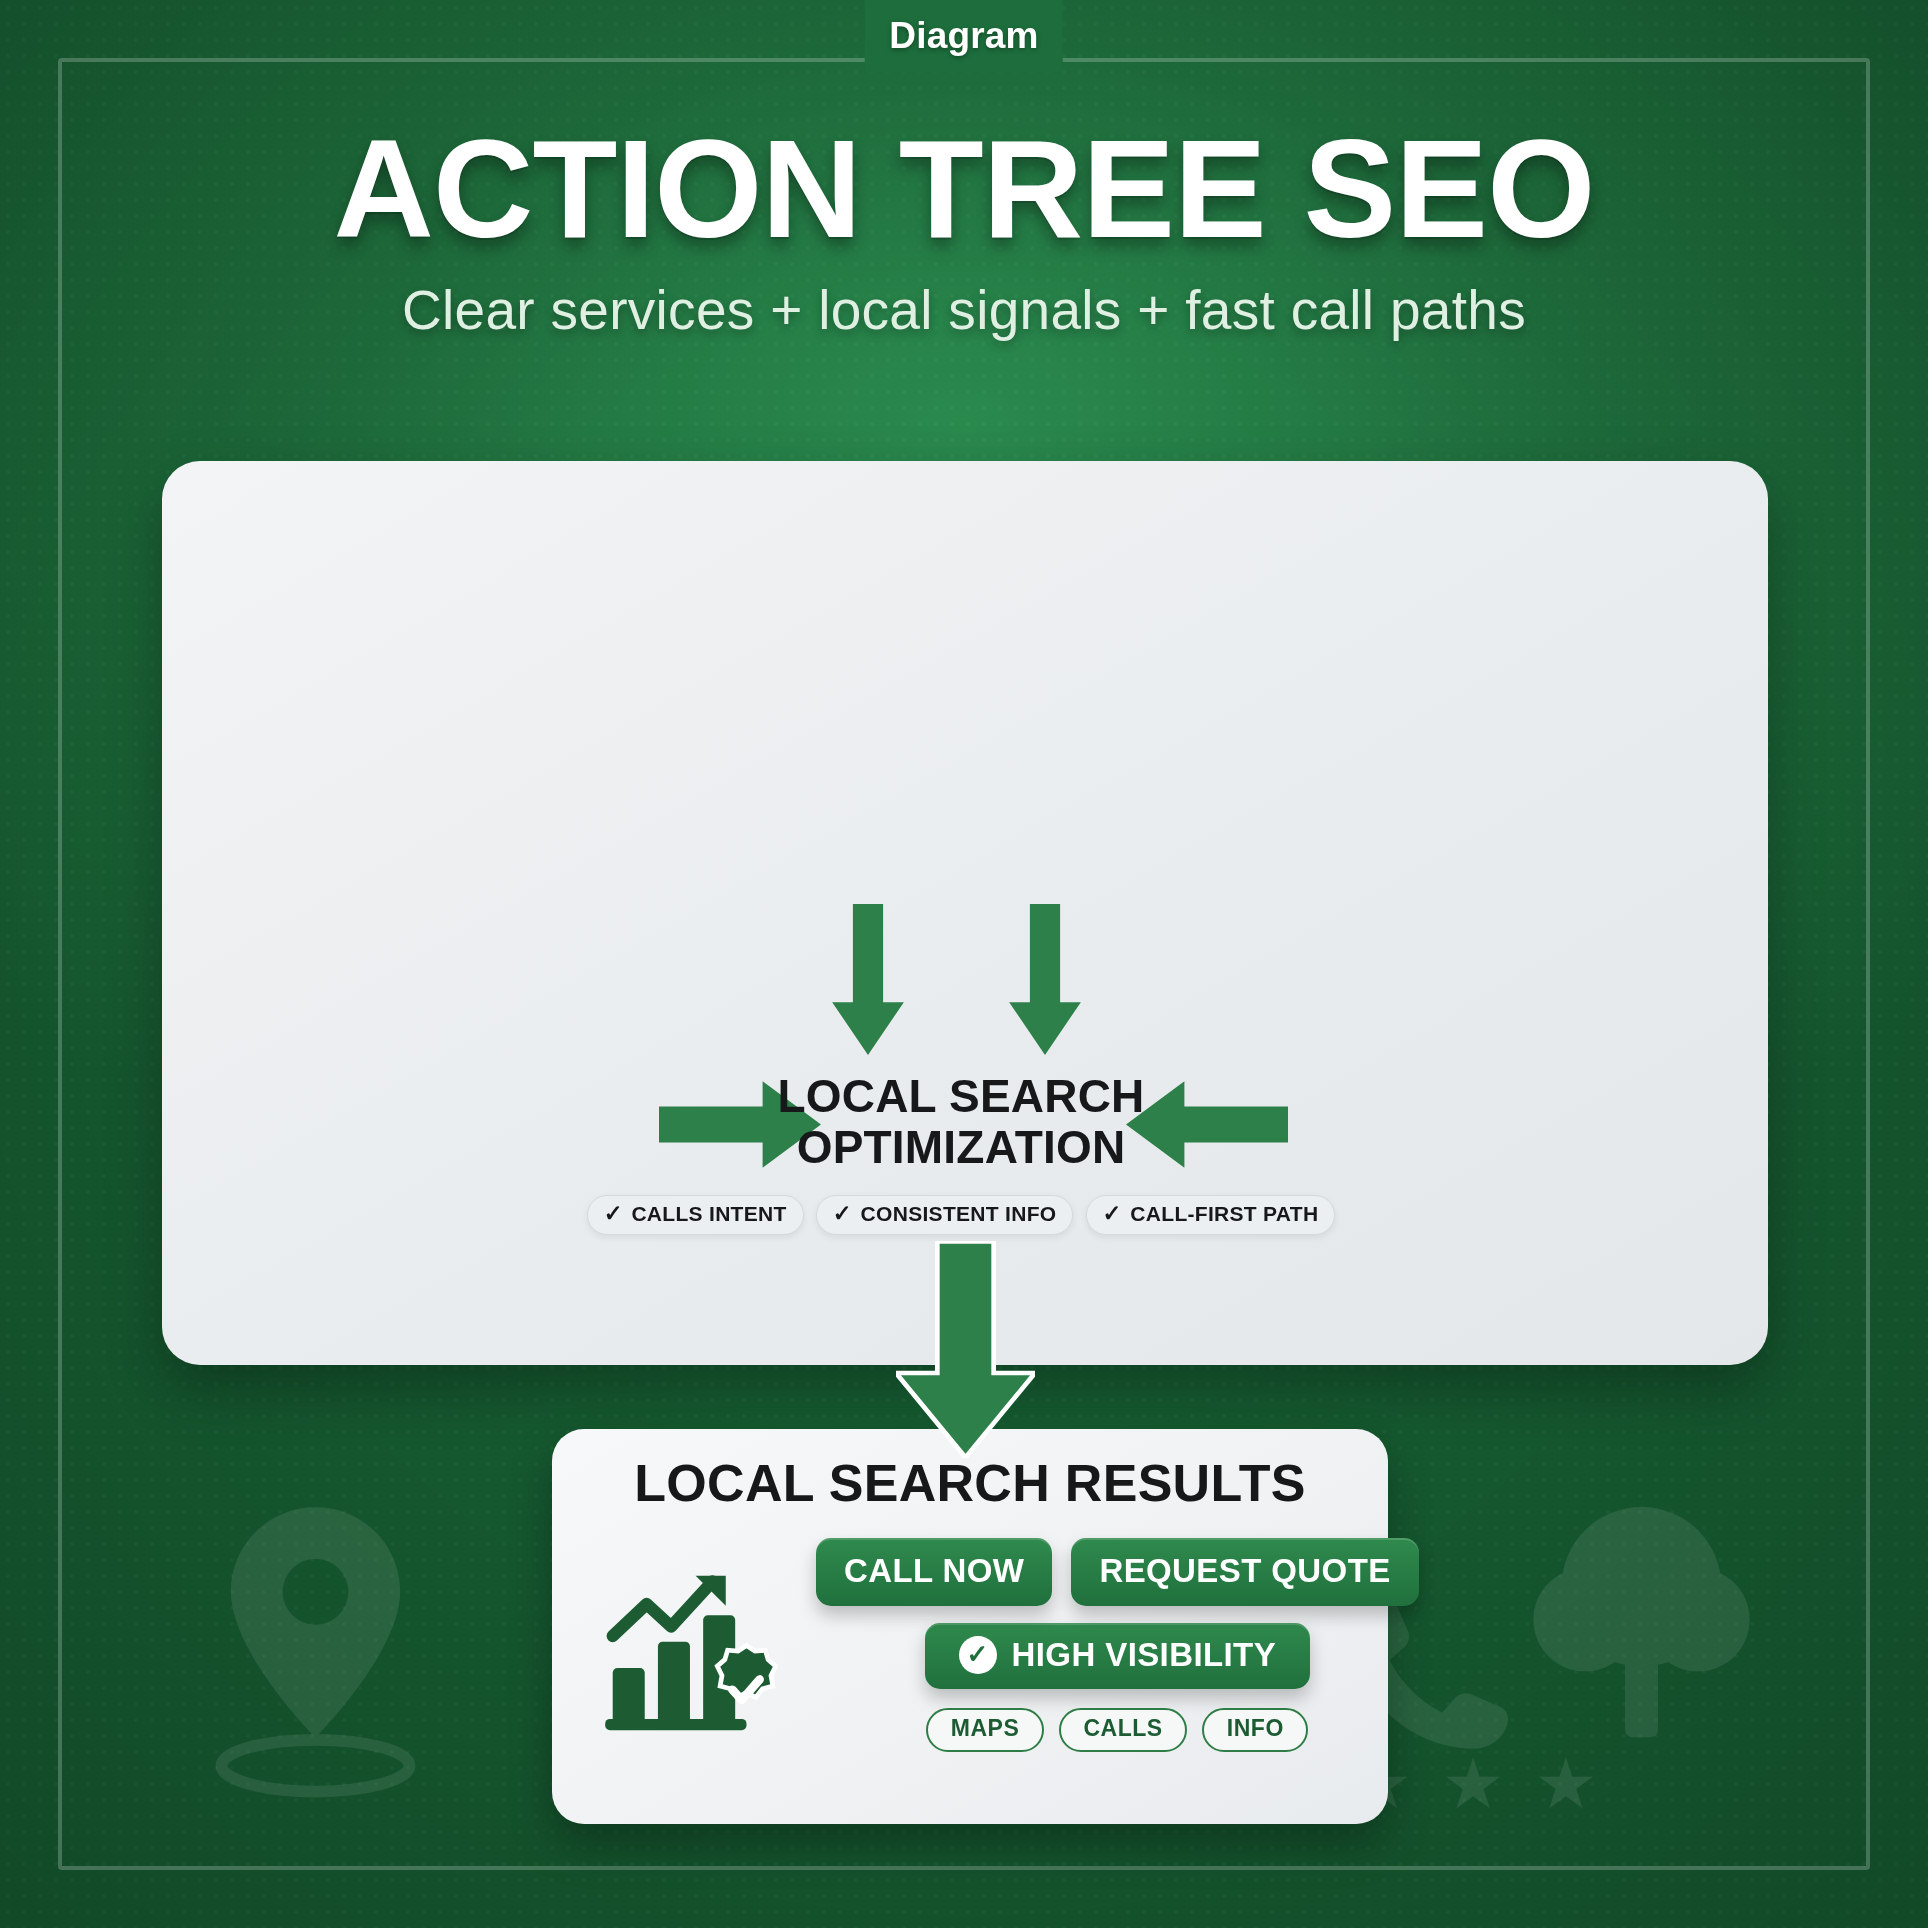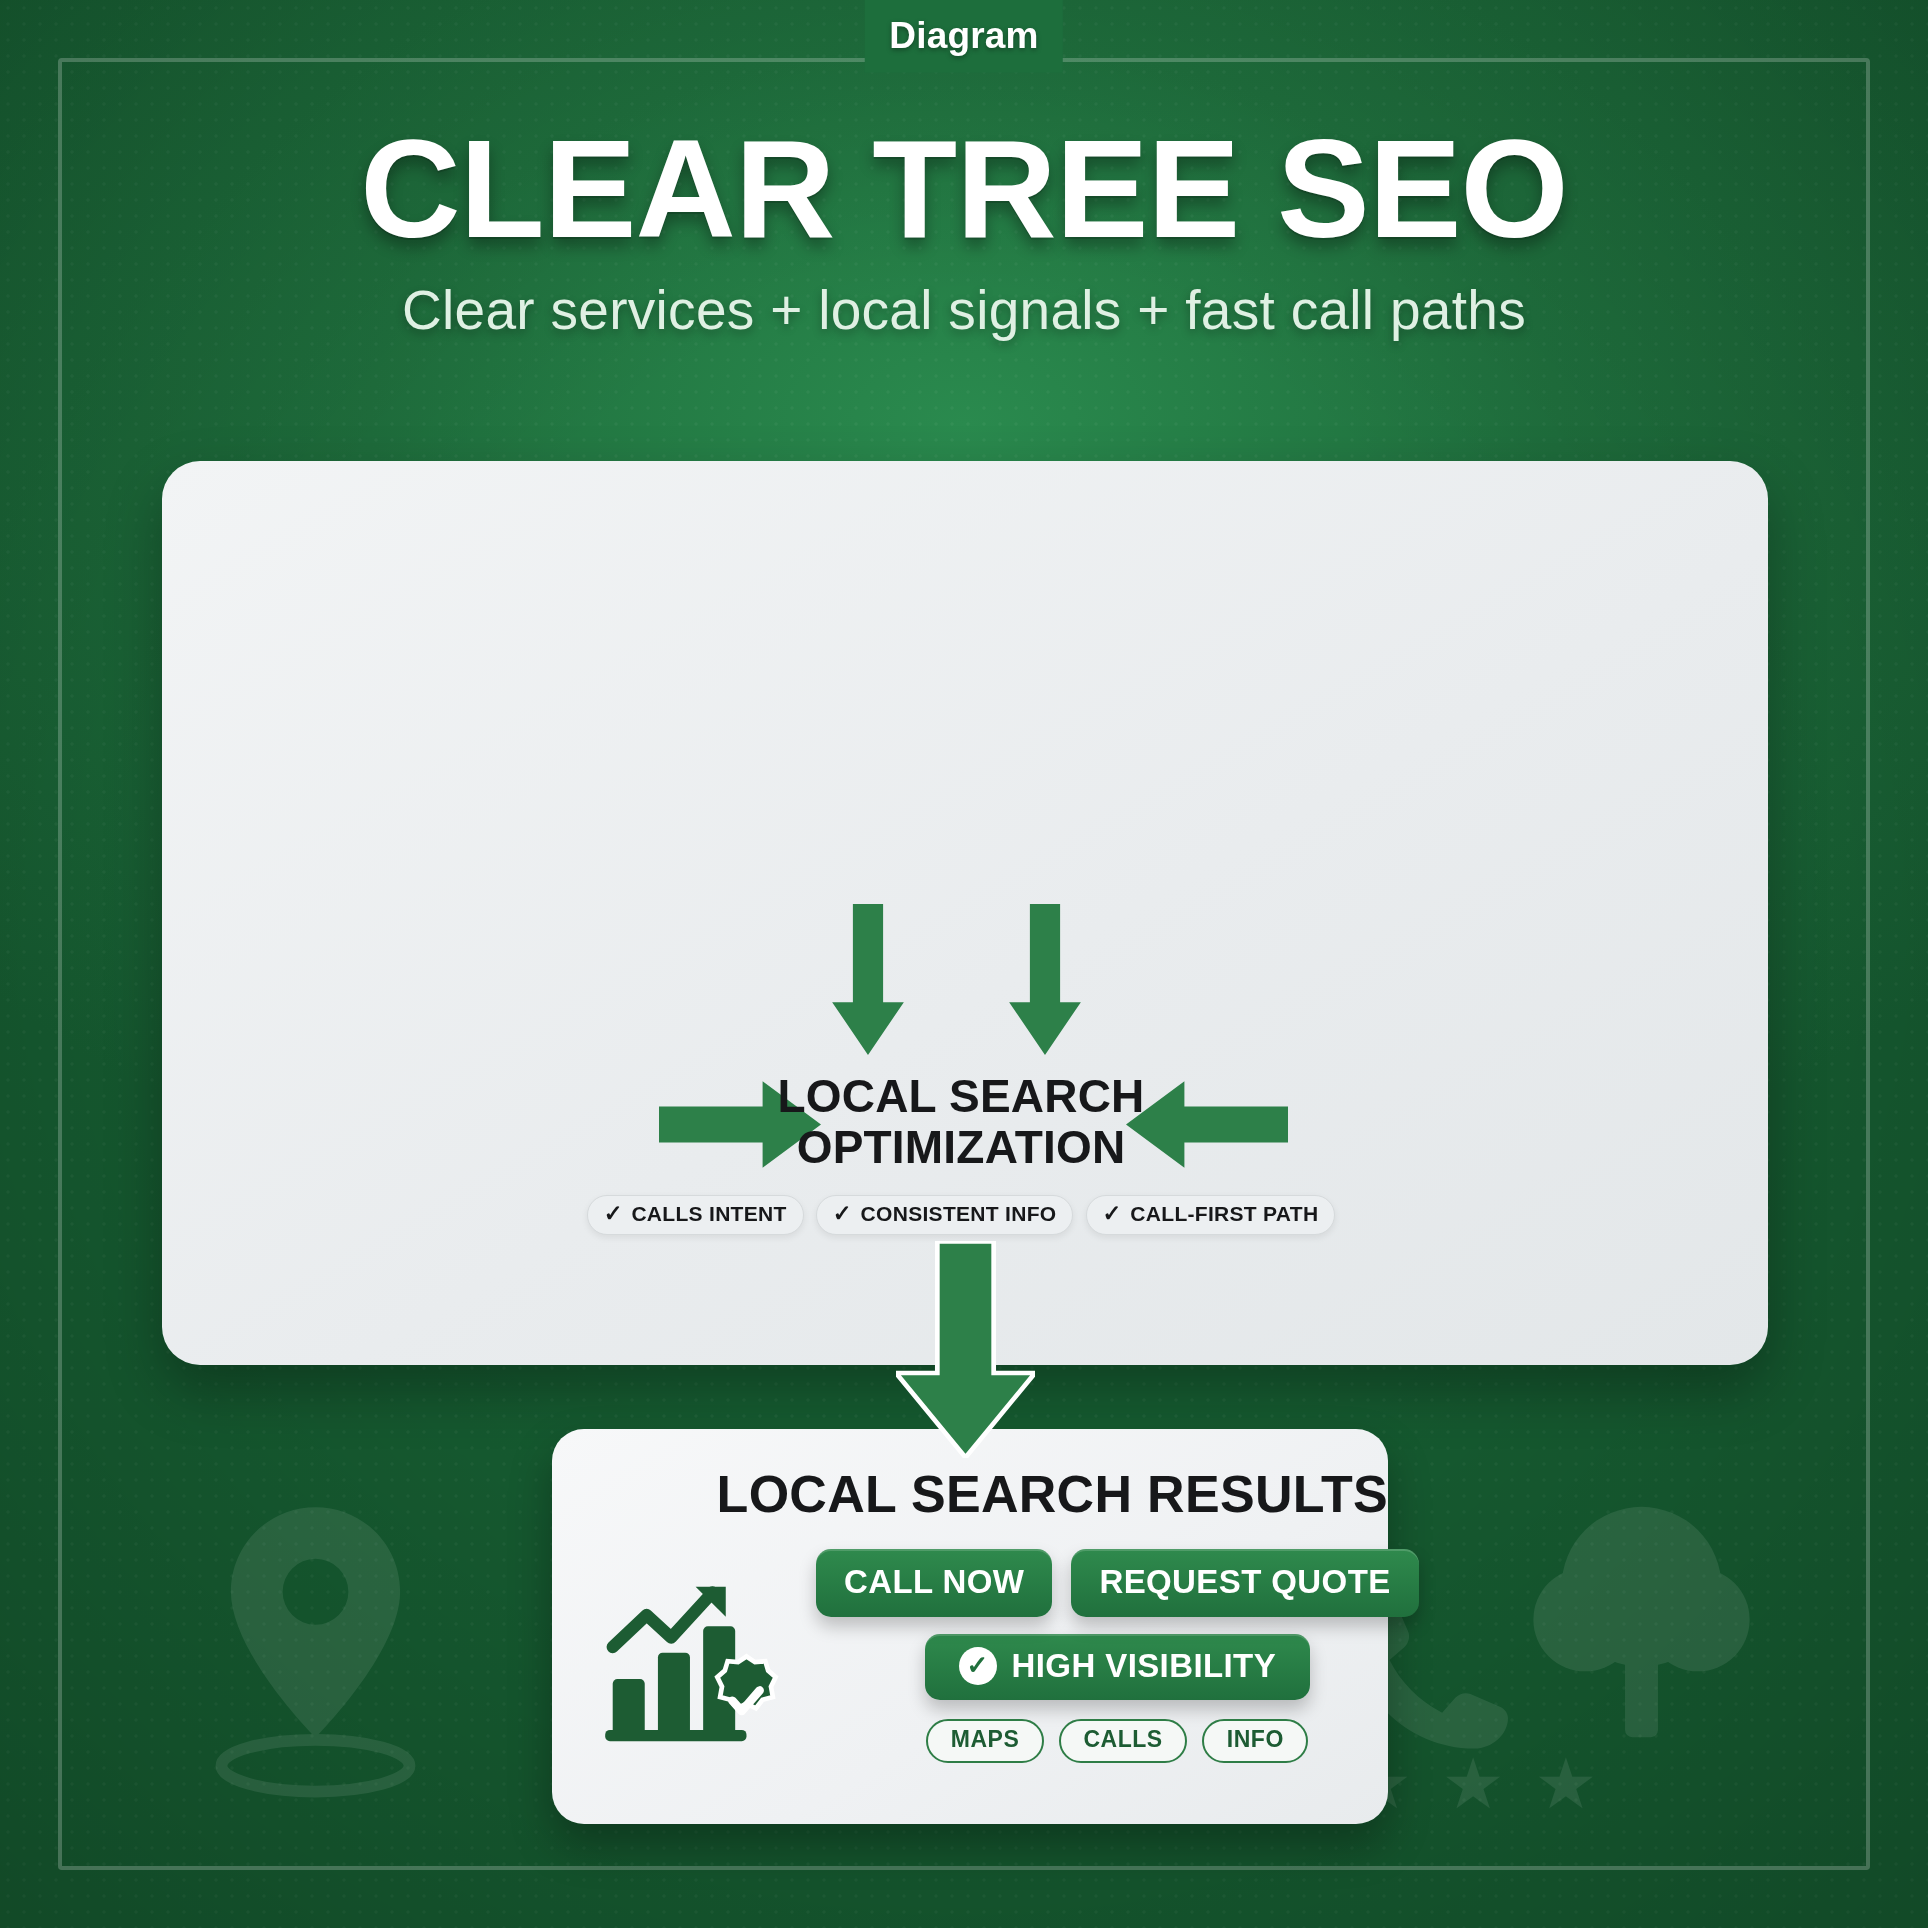--- a/index.html
+++ b/index.html
@@ -215,21 +215,21 @@
 
   
   #card-results {
     position:absolute; left: 552px; top: 1429px; width: 836px; height: 395px;
     background: linear-gradient(150deg,#f7f8f9 0%, #eff1f3 60%, #e8ebed 100%);
     border-radius: 32px;
     box-shadow: 0 21px 43px rgba(0,0,0,.30);
     z-index: 5;
   }
   .res-title {
-    text-align:right; padding-top: 35px;
+    text-align:center; padding-top: 24px;
     font-size: 52px; font-weight: 800; color:#17181a; letter-spacing:0.3px;
   }
   .res-body { display:flex; align-items:center; gap: 26px; padding: 24.5px 45px 0 53px; }
   .res-graphic { width: 185px; height: 179px; flex:0 0 auto; }
   .res-graphic svg { width:100%; height:100%; display:block; }
   .res-right { flex:1; }
   .res-btn-row { display:flex; gap: 19px; }
   .btn-solid {
     background: linear-gradient(180deg,#2f8a4d 0%, #20703d 100%);
     color:#fff; border-radius: 15px;
@@ -287,21 +287,21 @@
 <div class="wm-stars">
   <span>★</span>
   <span>★</span>
   <span>★</span>
 </div>
 
 <div class="frame"></div>
 <div class="diagram-label">Diagram</div>
 
 <div class="head">
-  <div class="title">CLEAR TREE SEO</div>
+  <div class="title">ACTION TREE SEO</div>
   <div class="subtitle">Clear services + local signals + fast call paths</div>
 </div>
 
 <div class="panel"></div>
 
 <div class="card" id="card-service-pages">
   <div class="card-head">
     <span class="hicon">
       <svg viewBox="0 0 48 48" fill="none" stroke="#1d5c33" stroke-width="3" stroke-linejoin="round" stroke-linecap="round">
         <path d="M10 4h20l9 9v31H10z"></path>

